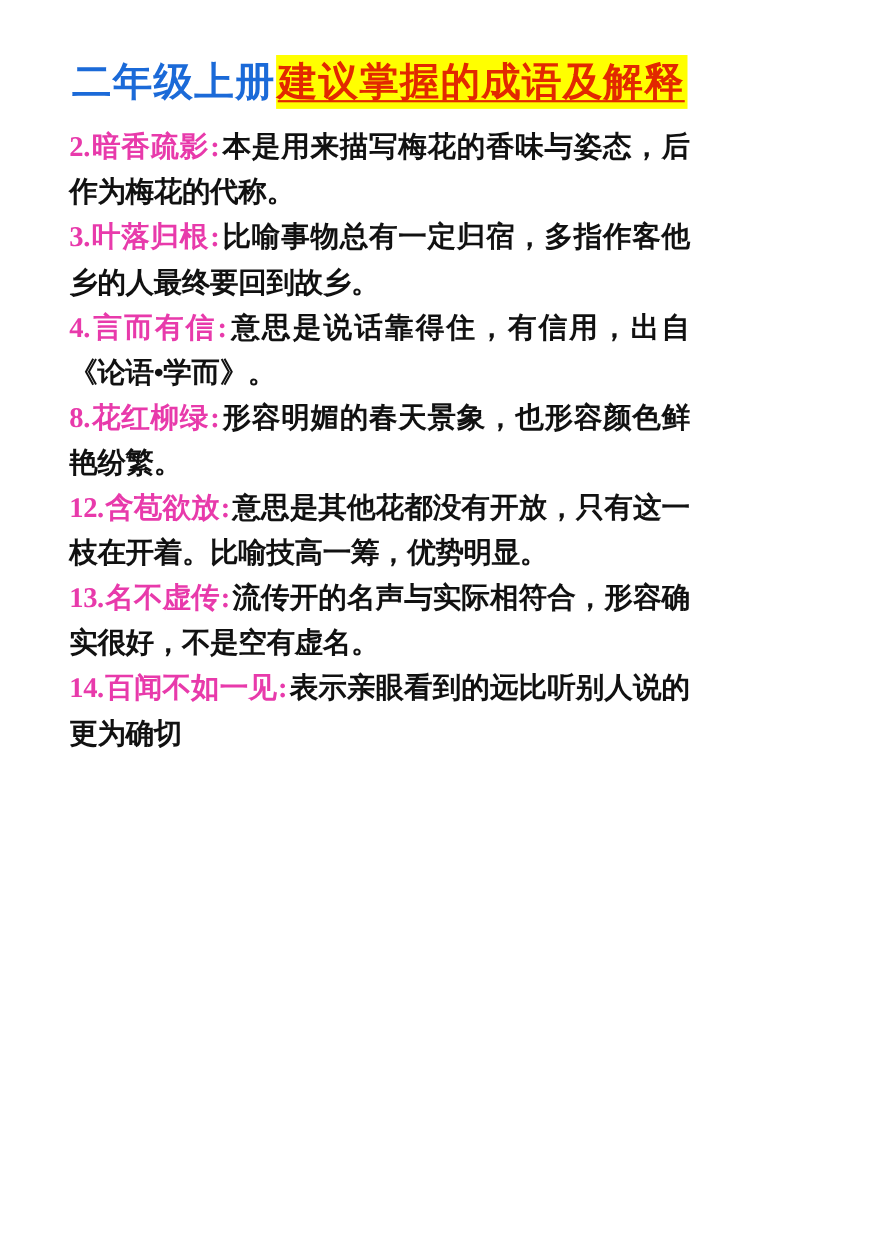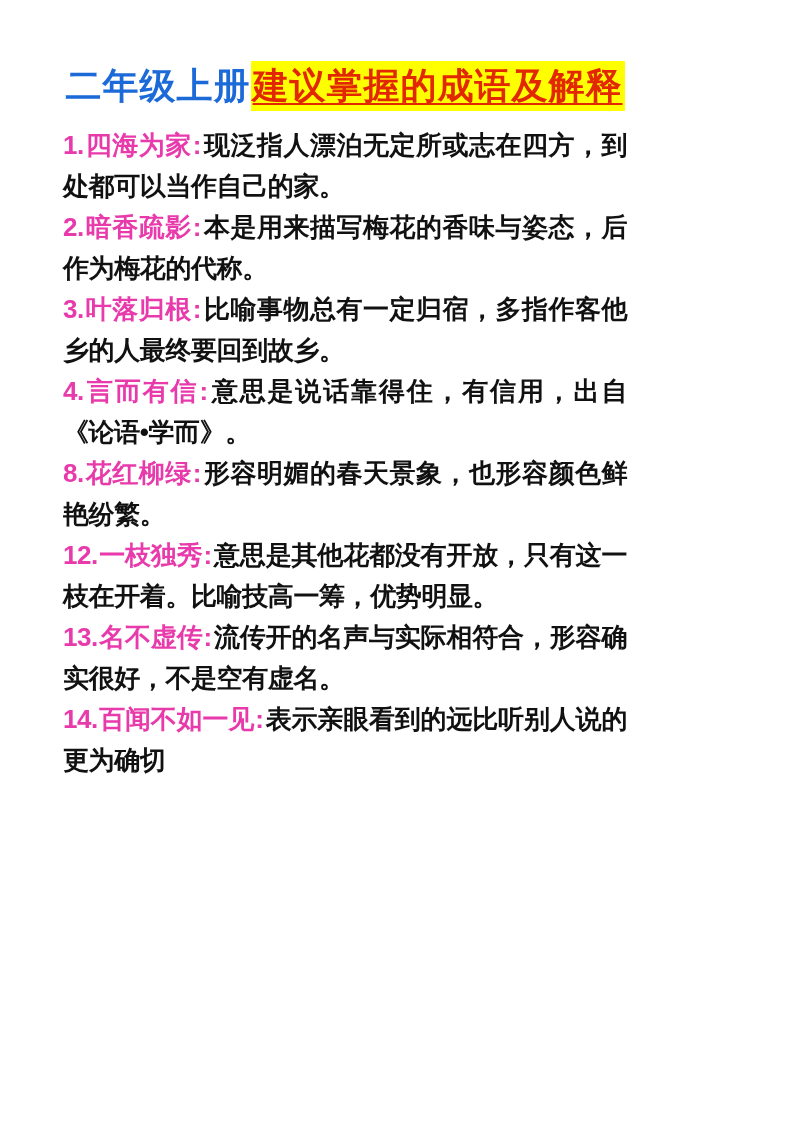--- a/index.html
+++ b/index.html
@@ -9,23 +9,24 @@
   }
   body {
     width: 793px;
     height: 1122px;
     font-family: "Liberation Sans", sans-serif;
   }
   .page {
     box-sizing: border-box;
     width: 690px;
     height: 1122px;
-    padding: 12px 63px;
+    padding: 0 63px;
     overflow: hidden;
     background: #ffffff;
+    font-family: Liberation Serif, serif;
   }
   .title {
     margin: 50px 0 0 0;
     text-align: center;
     font-size: 36px;
     font-weight: bold;
     white-space: nowrap;
     line-height: 48px;
     letter-spacing: 1px;
   }
@@ -64,35 +65,34 @@
   }
 </style>
 </head>
 <body>
 
 <div class="page">
 
   <h1 class="title"><span class="t-grade">二年级上册</span><span class="t-subject">建议掌握的成语及解释</span></h1>
 
   <div class="items" id="idiom-list">
-    <p class="item"><span class="label"><span class="num">1.</span><span class="idiom">四海为家</span><span class="colon">:</span></span><span class="def">现泛指人漂泊无定所或志在四方，到处都可以当作自己的家。</span></p>
 
     <p class="item"><span class="label"><span class="num">2.</span><span class="idiom">暗香疏影</span><span class="colon">:</span></span><span class="def">本是用来描写梅花的香味与姿态，后作为梅花的代称。</span></p>
 
     <p class="item"><span class="label"><span class="num">3.</span><span class="idiom">叶落归根</span><span class="colon">:</span></span><span class="def">比喻事物总有一定归宿，多指作客他乡的人最终要回到故乡。</span></p>
 
     <p class="item"><span class="label"><span class="num">4.</span><span class="idiom">言而有信</span><span class="colon">:</span></span><span class="def">意思是说话靠得住，有信用，出自《论语•学而》。</span></p>
 
 
 
     <p class="item"><span class="label"><span class="num">8.</span><span class="idiom">花红柳绿</span><span class="colon">:</span></span><span class="def">形容明媚的春天景象，也形容颜色鲜艳纷繁。</span></p>
 
 
 
 
-    <p class="item"><span class="label"><span class="num">12.</span><span class="idiom">一枝独秀</span><span class="colon">:</span></span><span class="def">意思是其他花都没有开放，只有这一枝在开着。比喻技高一筹，优势明显。</span></p>
+    <p class="item"><span class="label"><span class="num">12.</span><span class="idiom">含苞欲放</span><span class="colon">:</span></span><span class="def">意思是其他花都没有开放，只有这一枝在开着。比喻技高一筹，优势明显。</span></p>
 
     <p class="item"><span class="label"><span class="num">13.</span><span class="idiom">名不虚传</span><span class="colon">:</span></span><span class="def">流传开的名声与实际相符合，形容确实很好，不是空有虚名。</span></p>
 
     <p class="item"><span class="label"><span class="num">14.</span><span class="idiom">百闻不如一见</span><span class="colon">:</span></span><span class="def">表示亲眼看到的远比听别人说的更为确切</span></p>
   </div>
 
 </div>
 
 </body></html>

